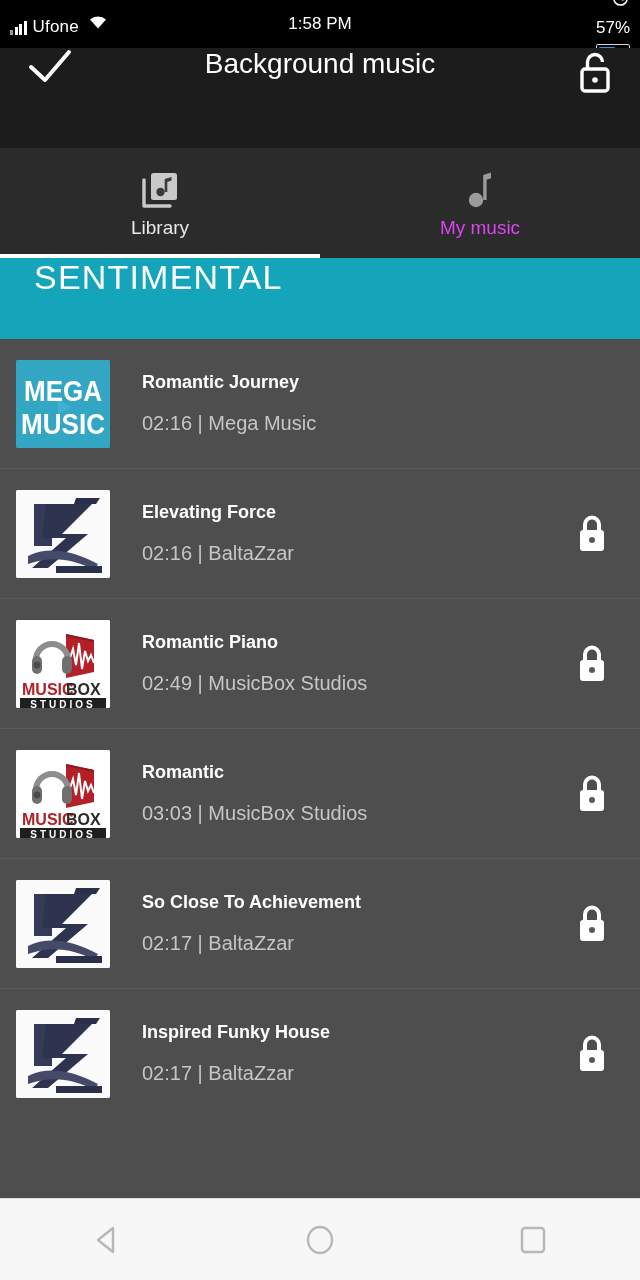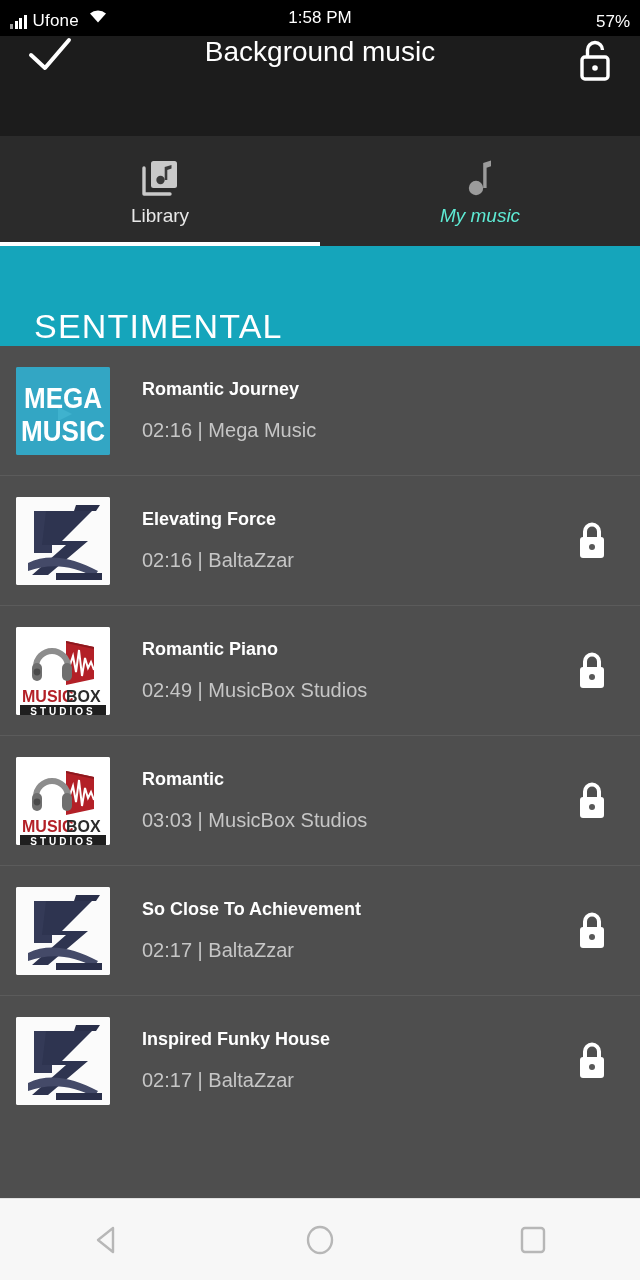--- a/index.html
+++ b/index.html
@@ -6,21 +6,21 @@
   html,body { width:640px; height:1280px; }
   body {
     background:#4e4e4e;
     font-family:"Liberation Sans", sans-serif;
     overflow:hidden;
     position:relative;
   }
 
   
   .statusbar{
-    height:36px; background:#000; color:#fff;
+    height:48px; background:#000; color:#fff;
     display:flex; align-items:center; padding:0 10px;
     font-size:17px; position:relative;
   }
   .sb-left{ display:flex; align-items:flex-end; gap:6px; }
   .signal{ display:flex; align-items:flex-end; gap:1.5px; height:16px; }
   .signal i{ display:block; width:3px; background:#fff; }
   .signal i:nth-child(1){ height:5px;  background:#9a9a9a;}
   .signal i:nth-child(2){ height:8px; }
   .signal i:nth-child(3){ height:11px;}
   .signal i:nth-child(4){ height:14px;}
@@ -56,29 +56,29 @@
   .appbar .lock-btn{ margin-left:auto; width:90px; display:flex; justify-content:center;}
 
   
   .tabs{ height:110px; background:#2b2b2b; display:flex; position:relative;}
   .tab{
     flex:1; display:flex; flex-direction:column;
     align-items:center; justify-content:center; gap:0;
   }
   .tab .tab-label{ font-size:19px; }
   .tab.active .tab-label{ color:#e8e8e8; }
-  .tab.inactive .tab-label{ color:#5eead4;font-style:italic; }
+  .tab.inactive .tab-label{ color:#d946ef; }
   .tab-underline{
     position:absolute; bottom:0; left:0; width:50%; height:4px; background:#fff;
   }
 
   
   .category{
-    height:100px; background:#15a5bb;
-    display:flex; align-items:flex-end; padding-left:34px;
+    height:81px; background:#15a5bb;
+    display:flex; align-items:flex-start; padding-left:34px;
   }
   .category span{
     color:#fff; font-size:34px; letter-spacing:1.2px; font-weight:400;
   }
 
   
   .list{ background:#4e4e4e; }
   .row{
     height:130px; display:flex; align-items:center;
     padding:0 0 0 16px; border-bottom:1px solid #5b5b5b;

